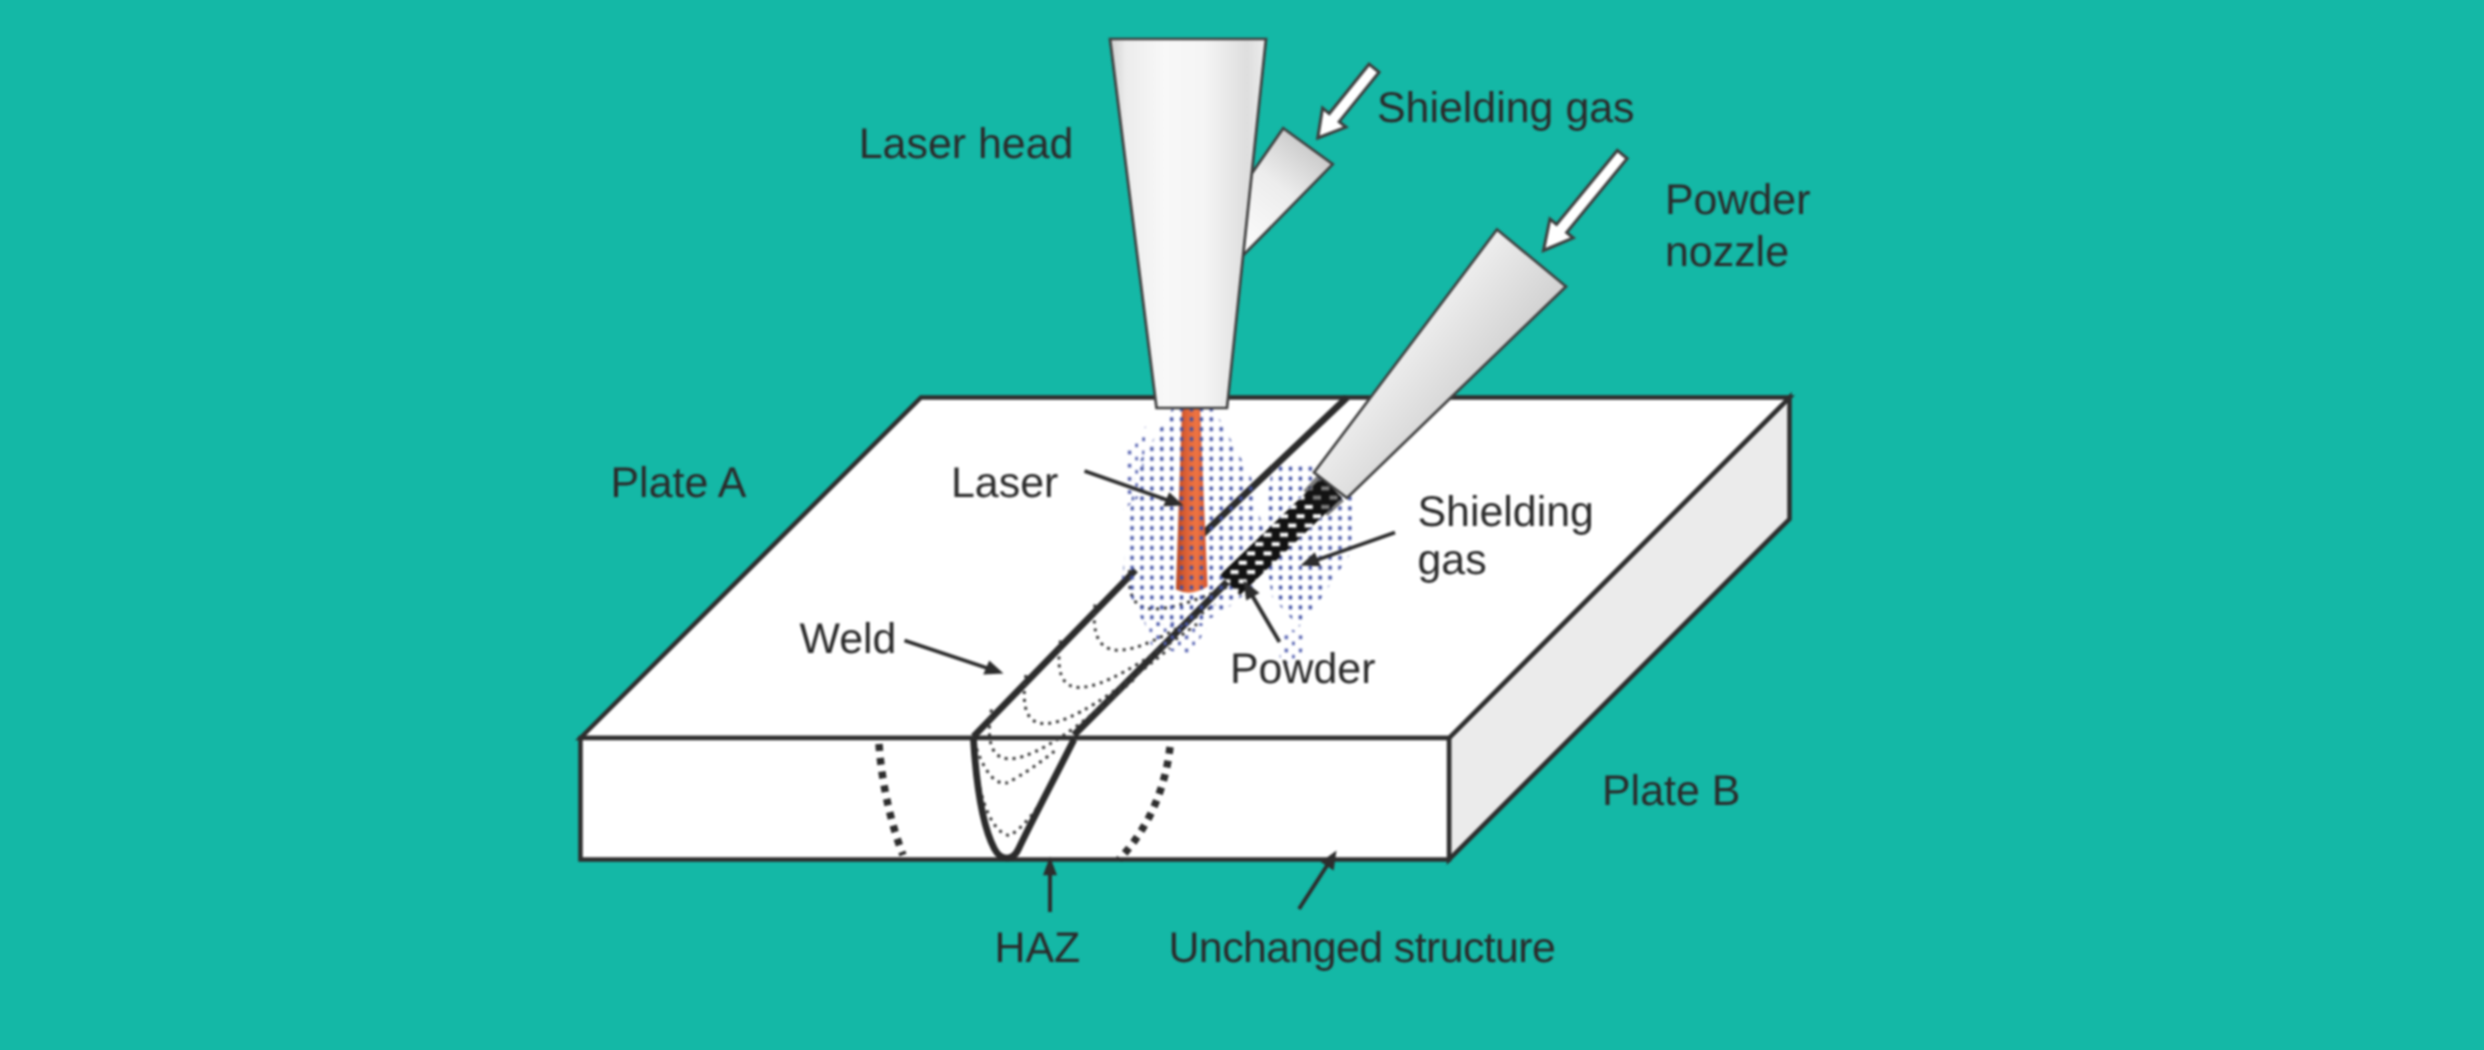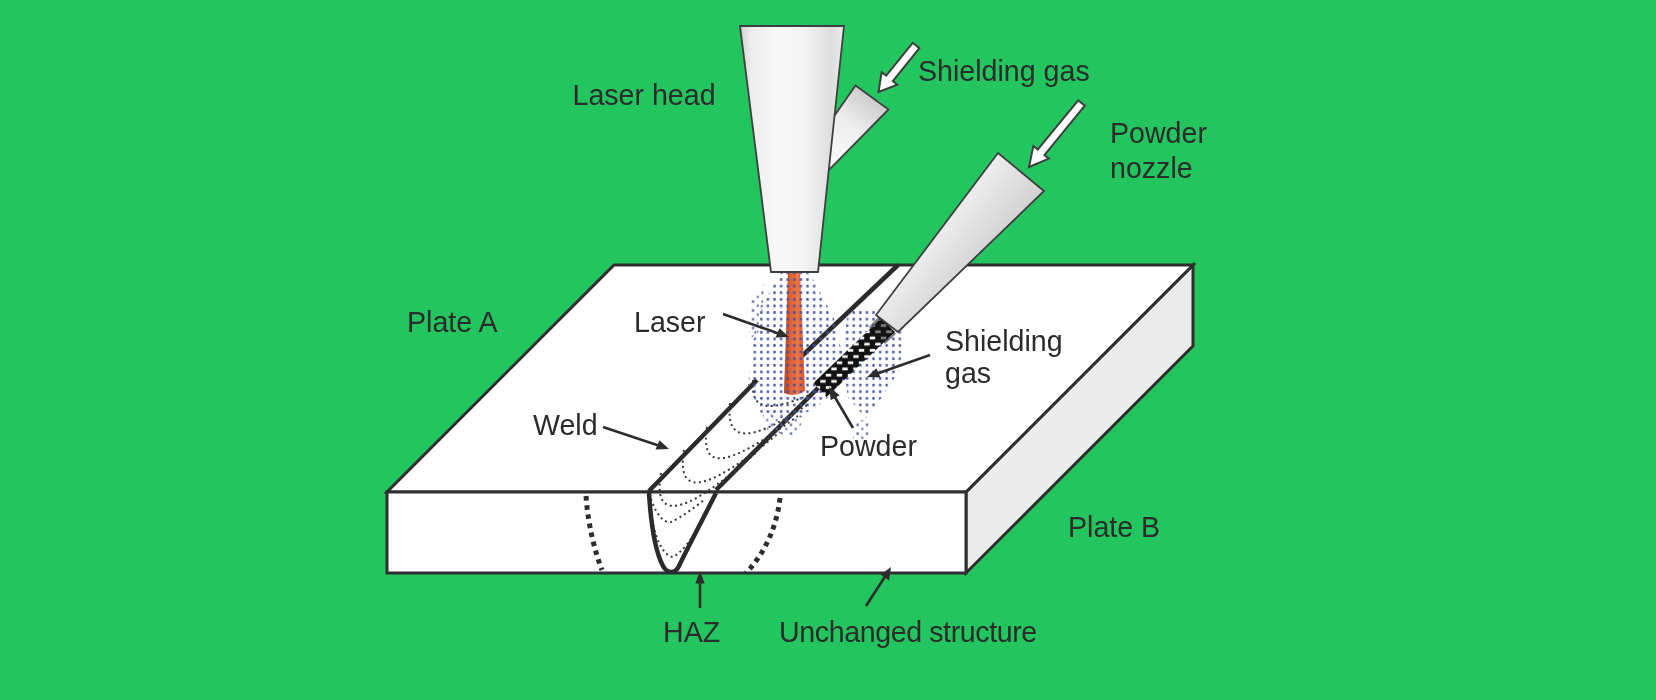--- a/index.html
+++ b/index.html
@@ -1,16 +1,16 @@
 <!DOCTYPE html>
 <html><head>
 <meta charset="utf-8">
 <style>
 html,body{margin:0;padding:0;background:#fff;}
-#stage{position:relative;width:1656px;height:700px;background:#22c55e;overflow:hidden;
+#stage{position:relative;width:1656px;height:700px;background:#14b8a6;overflow:hidden;
 font-family:"Liberation Sans",sans-serif;}
 svg{position:absolute;left:0;top:0;filter:blur(0.55px);}
 </style>
 </head>
 <body>
 <div id="stage">
 <svg width="1656" height="700" viewBox="0 0 1656 700">
 <defs>
   <linearGradient id="coneH" x1="0" y1="0" x2="1" y2="0">
     <stop offset="0" stop-color="#cfcfcf"></stop>

